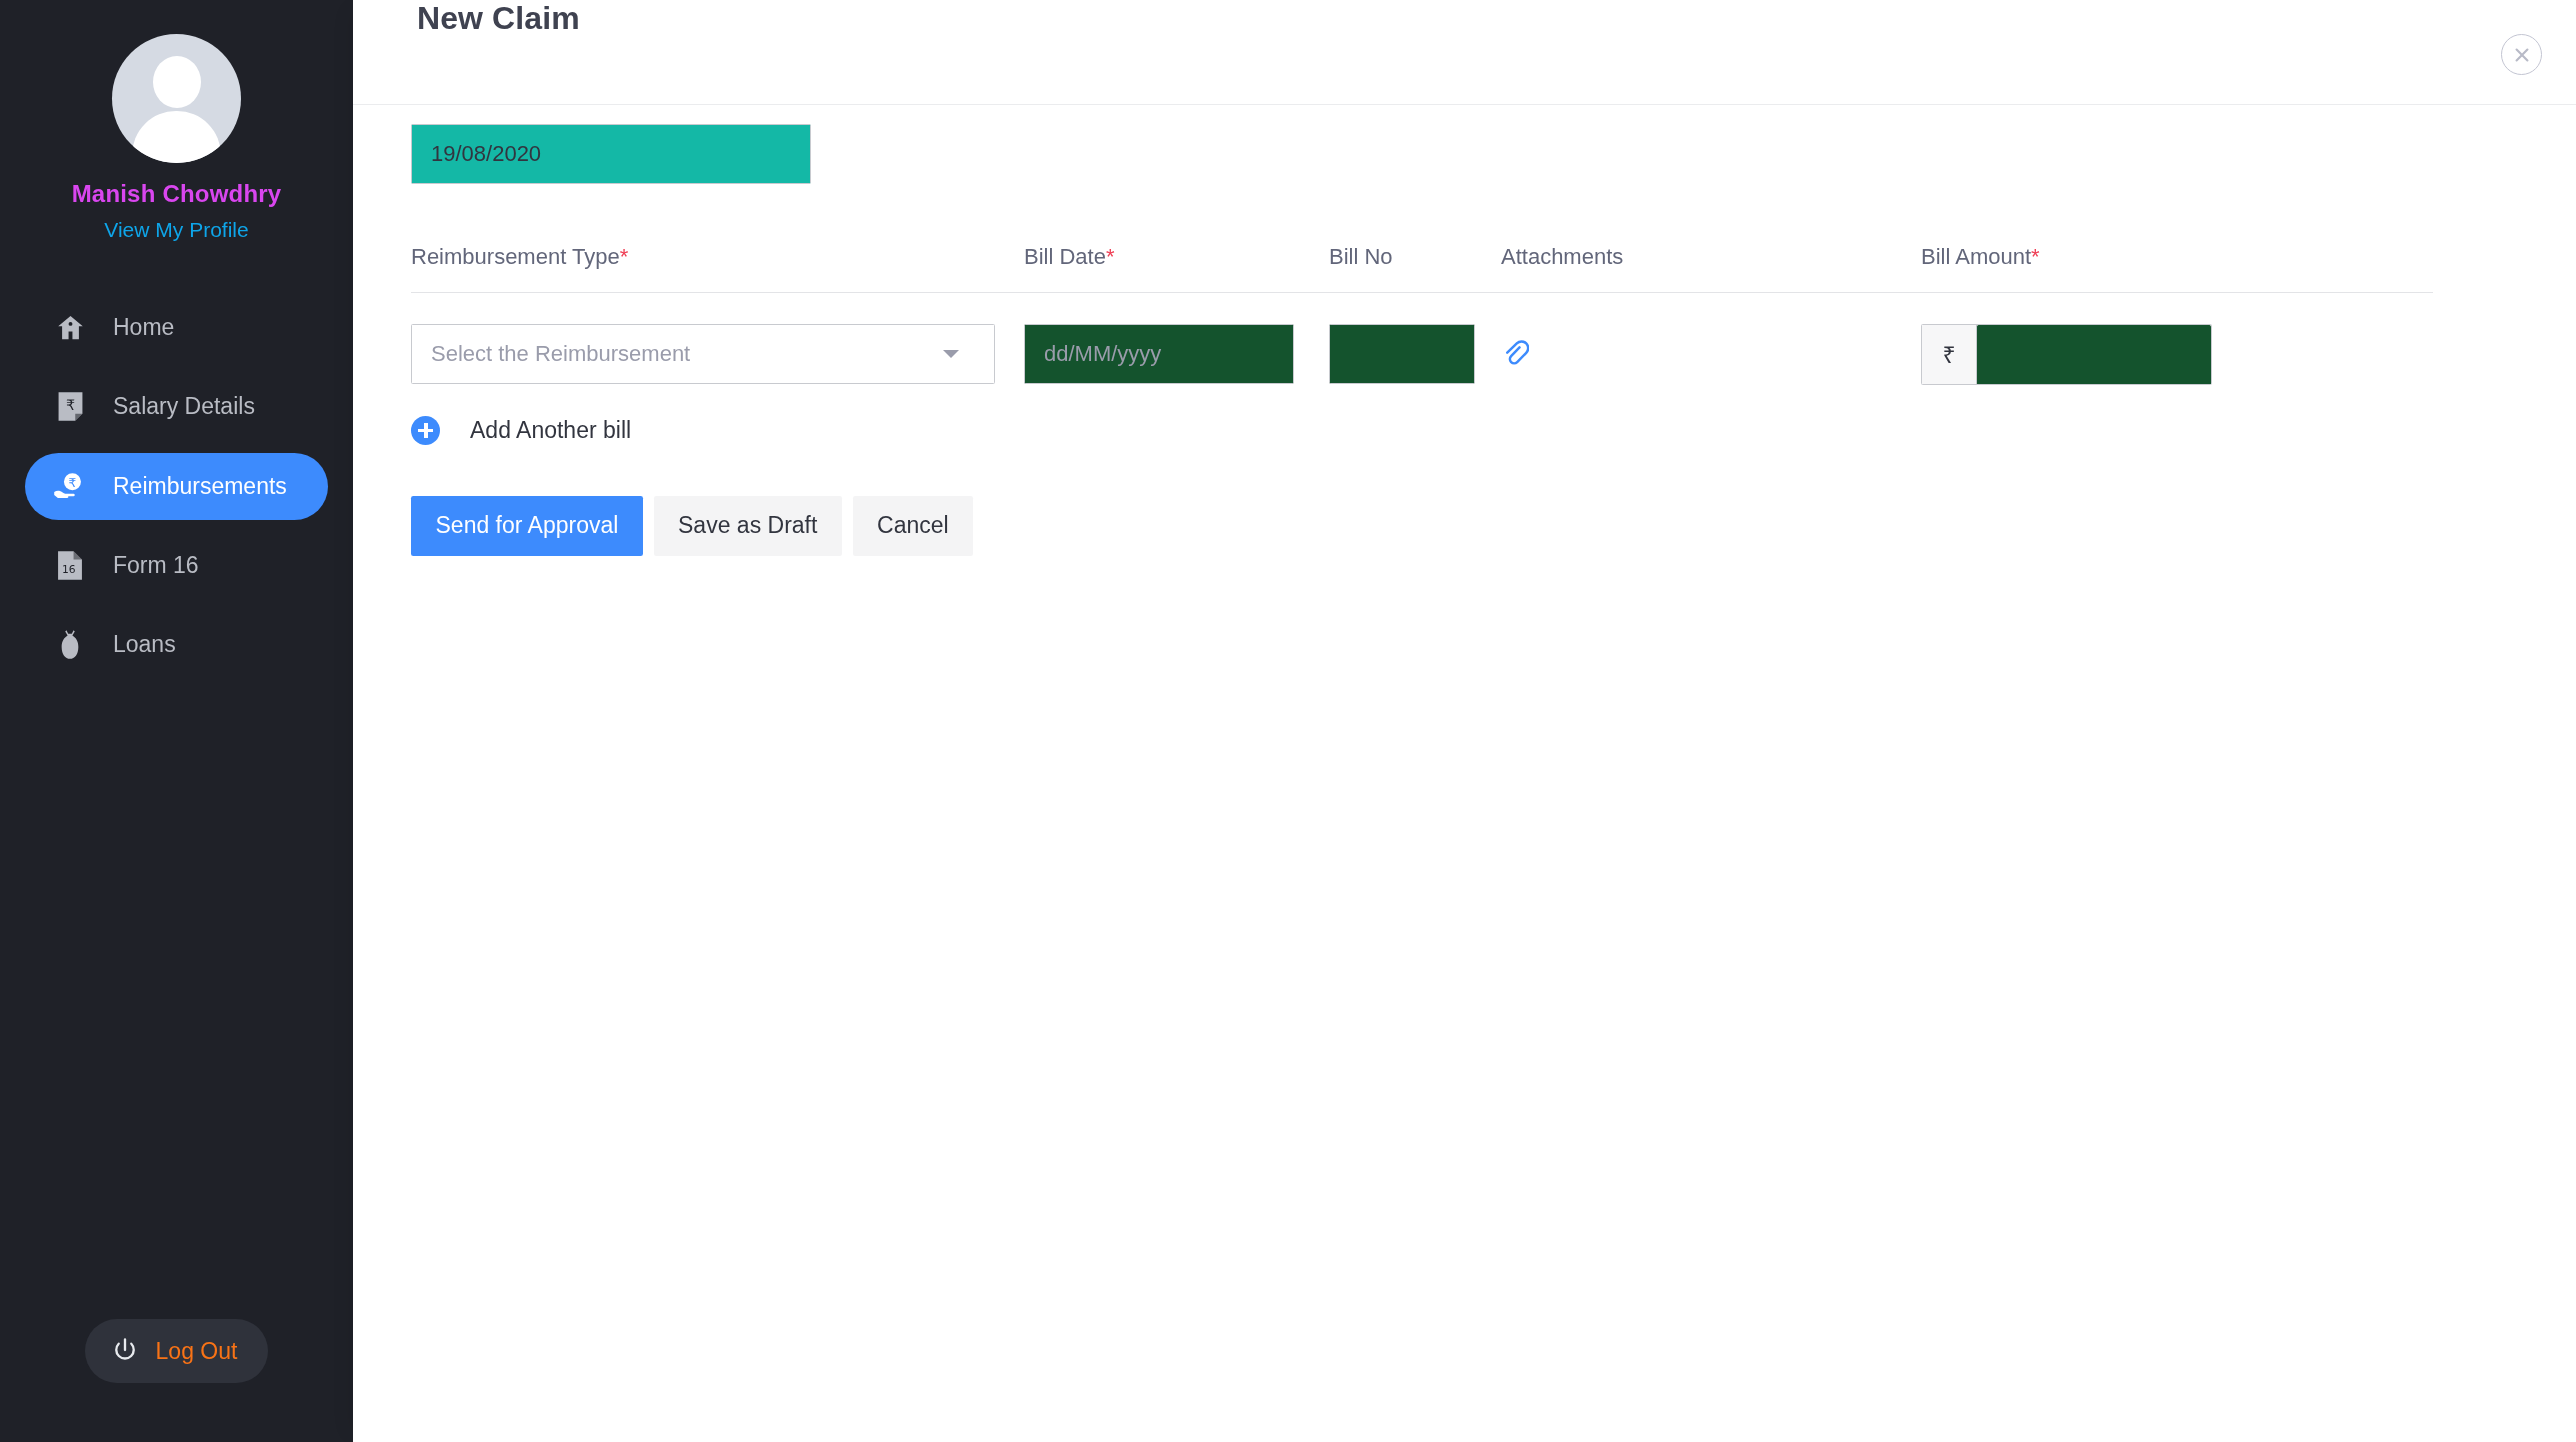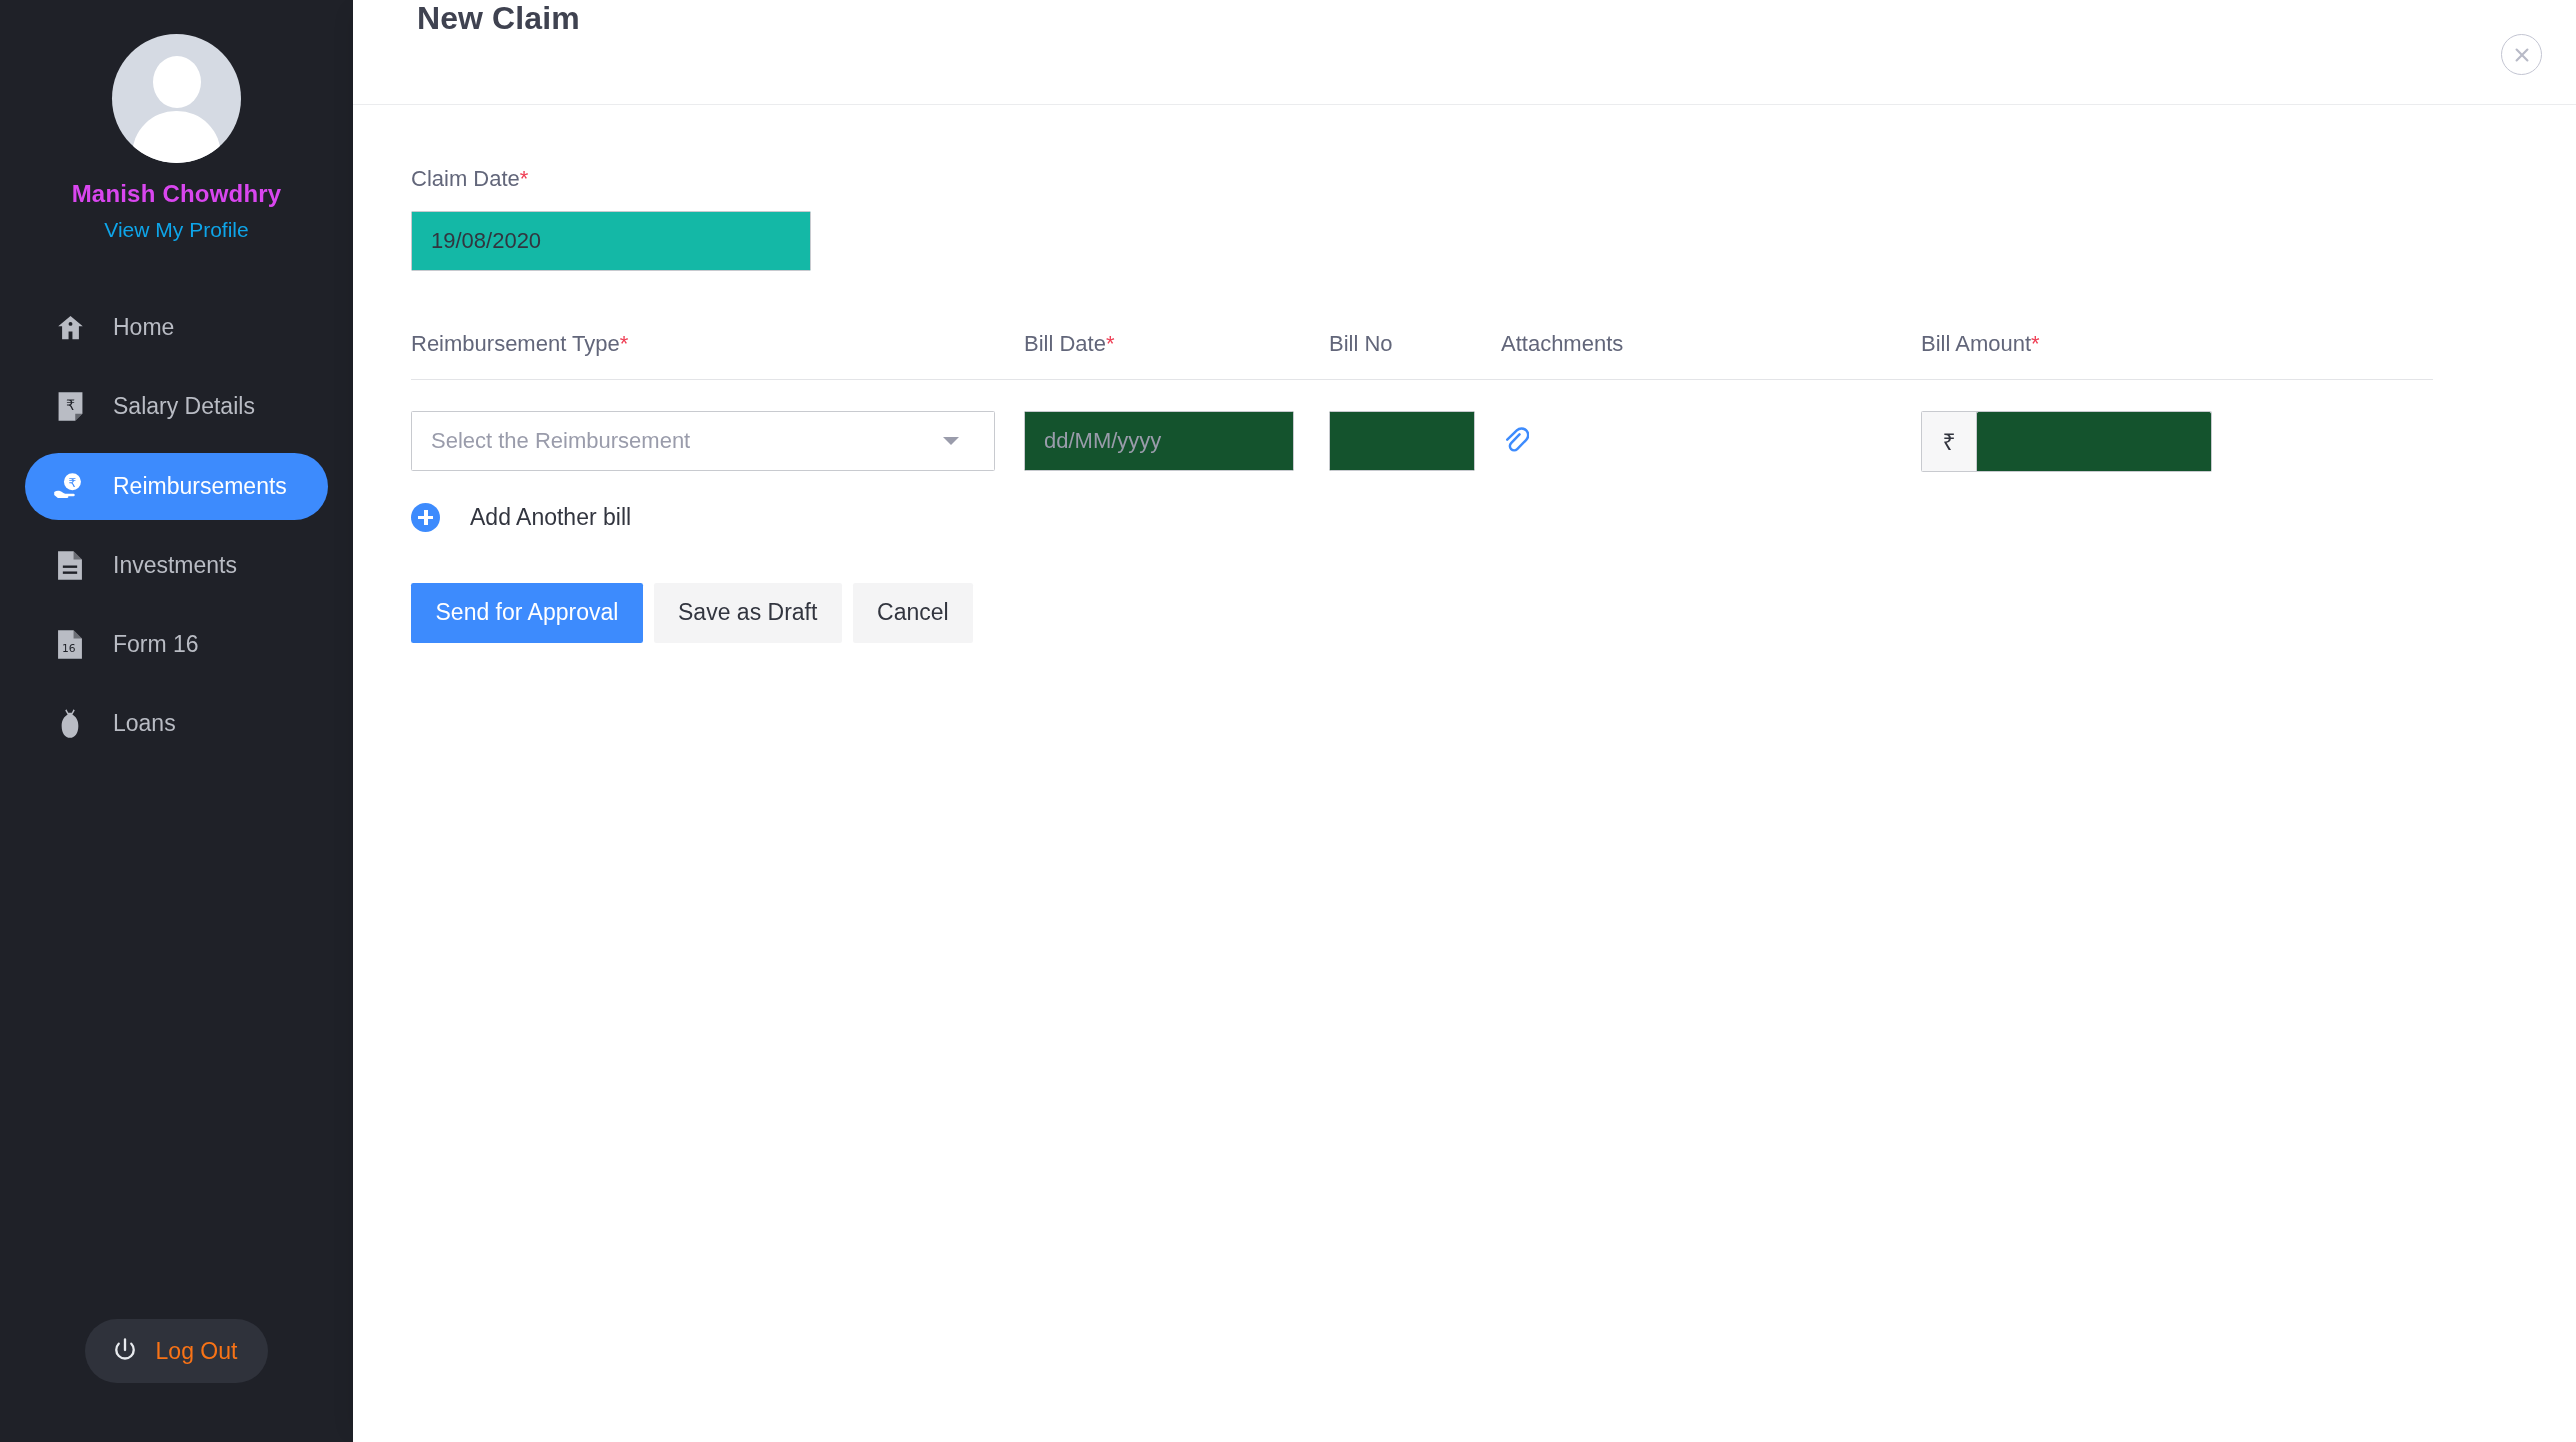--- a/index.html
+++ b/index.html
@@ -311,31 +311,20 @@
           <svg width="34" height="31" viewBox="0 0 28 24" fill="currentColor">
             <circle cx="16" cy="8" r="7"></circle>
             <text x="16" y="12.4" font-size="10" font-family="DejaVu Sans, sans-serif" text-anchor="middle" fill="#3d8bfd">₹</text>
             <path d="M1 16.5c2.5-1.5 5-1 7 0.5l4 2.5c1 .6 1 2-.5 2H4L1 19v-2.5z"></path>
             <path d="M9 18h8c1.3 0 1.3 2 0 2H9v-2z"></path>
           </svg>
         </span>
         <span class="nav-label">Reimbursements</span>
       </div>
 
-      <div class="nav-item">
-        <span class="nav-icon">
-          <svg width="28" height="31" viewBox="0 0 22 26" fill="currentColor">
-            <path d="M1 1h13l7 7v17H1V1z"></path>
-            <path d="M14 1l7 7h-7V1z" fill="#1f2128" opacity="0.5"></path>
-            <rect x="5" y="13" width="12" height="2" fill="#1f2128"></rect>
-            <rect x="5" y="18" width="12" height="2" fill="#1f2128"></rect>
-          </svg>
-        </span>
-        <span class="nav-label">Investments</span>
-      </div>
 
       <div class="nav-item">
         <span class="nav-icon">
           <svg width="28" height="31" viewBox="0 0 22 26" fill="currentColor">
             <path d="M1 1h13l7 7v17H1V1z"></path>
             <path d="M14 1l7 7h-7V1z" fill="#1f2128" opacity="0.5"></path>
             <text x="10" y="19" font-size="9" font-family="DejaVu Sans, sans-serif" text-anchor="middle" fill="#1f2128">16</text>
           </svg>
         </span>
         <span class="nav-label">Form 16</span>
@@ -372,23 +361,20 @@
       <div class="page-title">New Claim</div>
       <div class="close-btn">
         <svg width="20" height="20" viewBox="0 0 24 24" fill="none" stroke="#b8bac7" stroke-width="2.6" stroke-linecap="round">
           <path d="M5.5 5.5l13 13M18.5 5.5l-13 13"></path>
         </svg>
       </div>
     </div>
 
     <div class="body-area">
 
-      <div class="field-label">
-        <span>Claim Date</span><span class="req">*</span>
-      </div>
 
       <div class="date-input">
         <span>19/08/2020</span>
       </div>
 
       <div class="bill-table">
 
         <div class="table-head">
           <div class="th th-type">
             <span>Reimbursement Type</span><span class="req">*</span>

